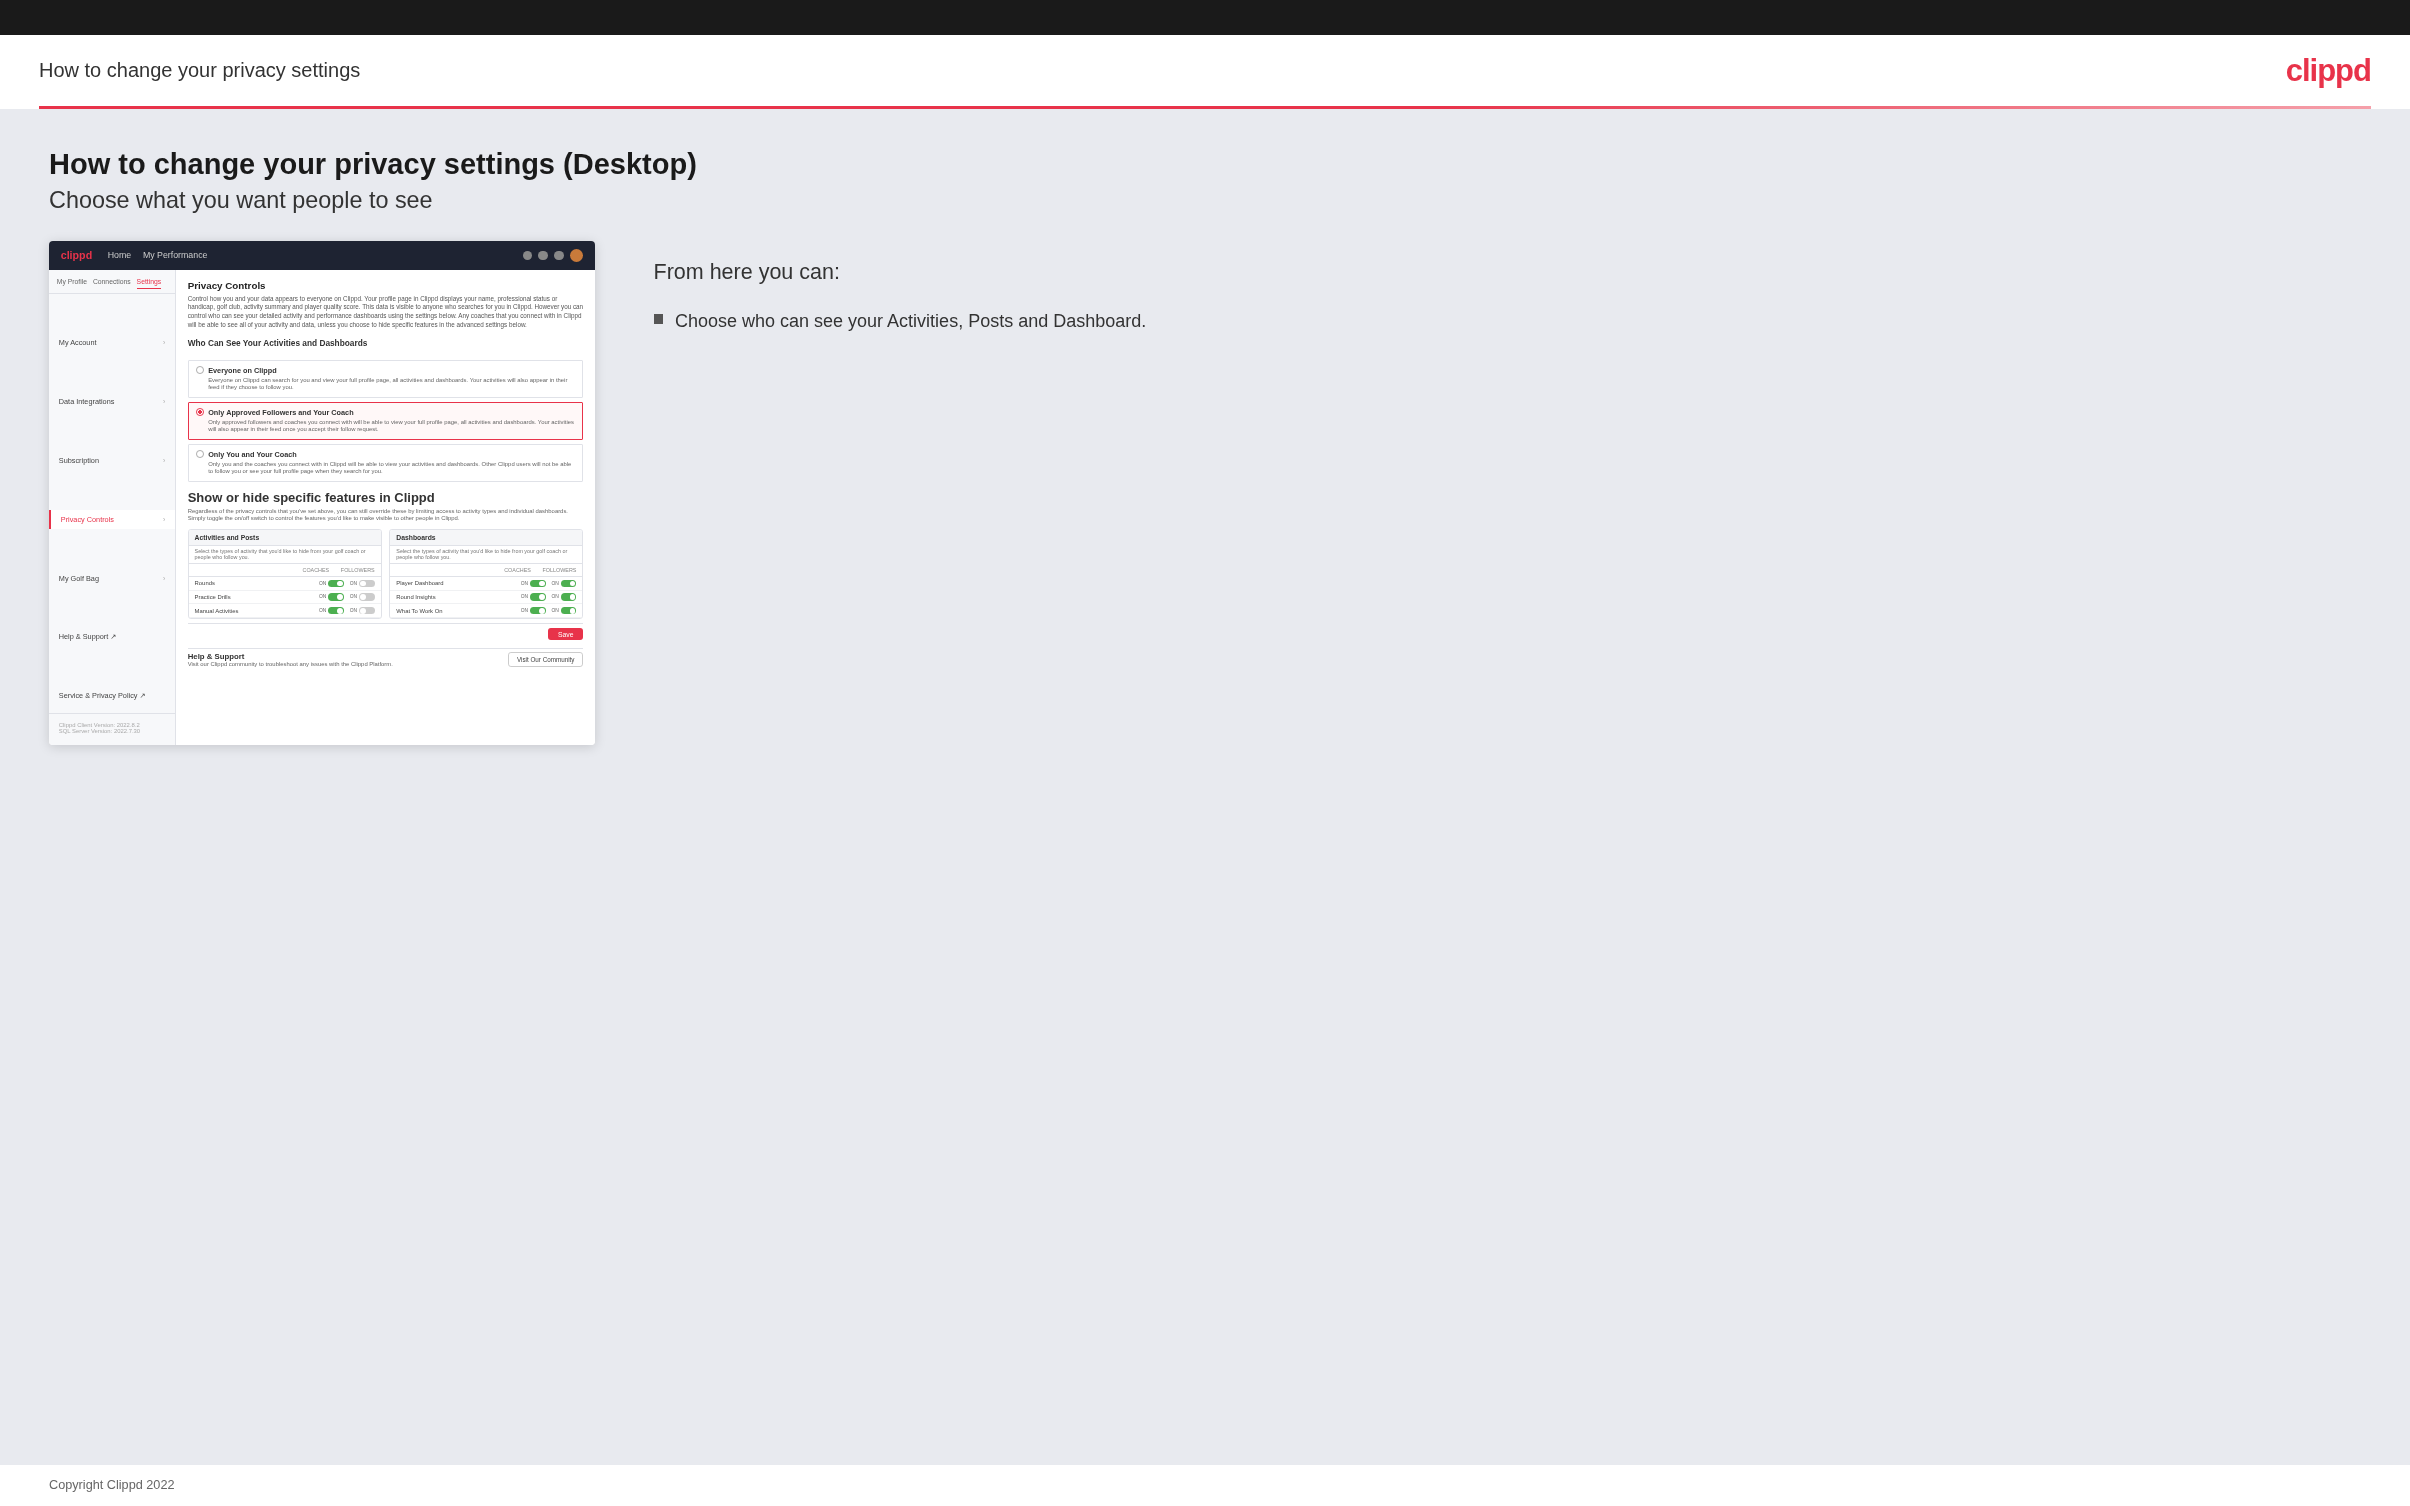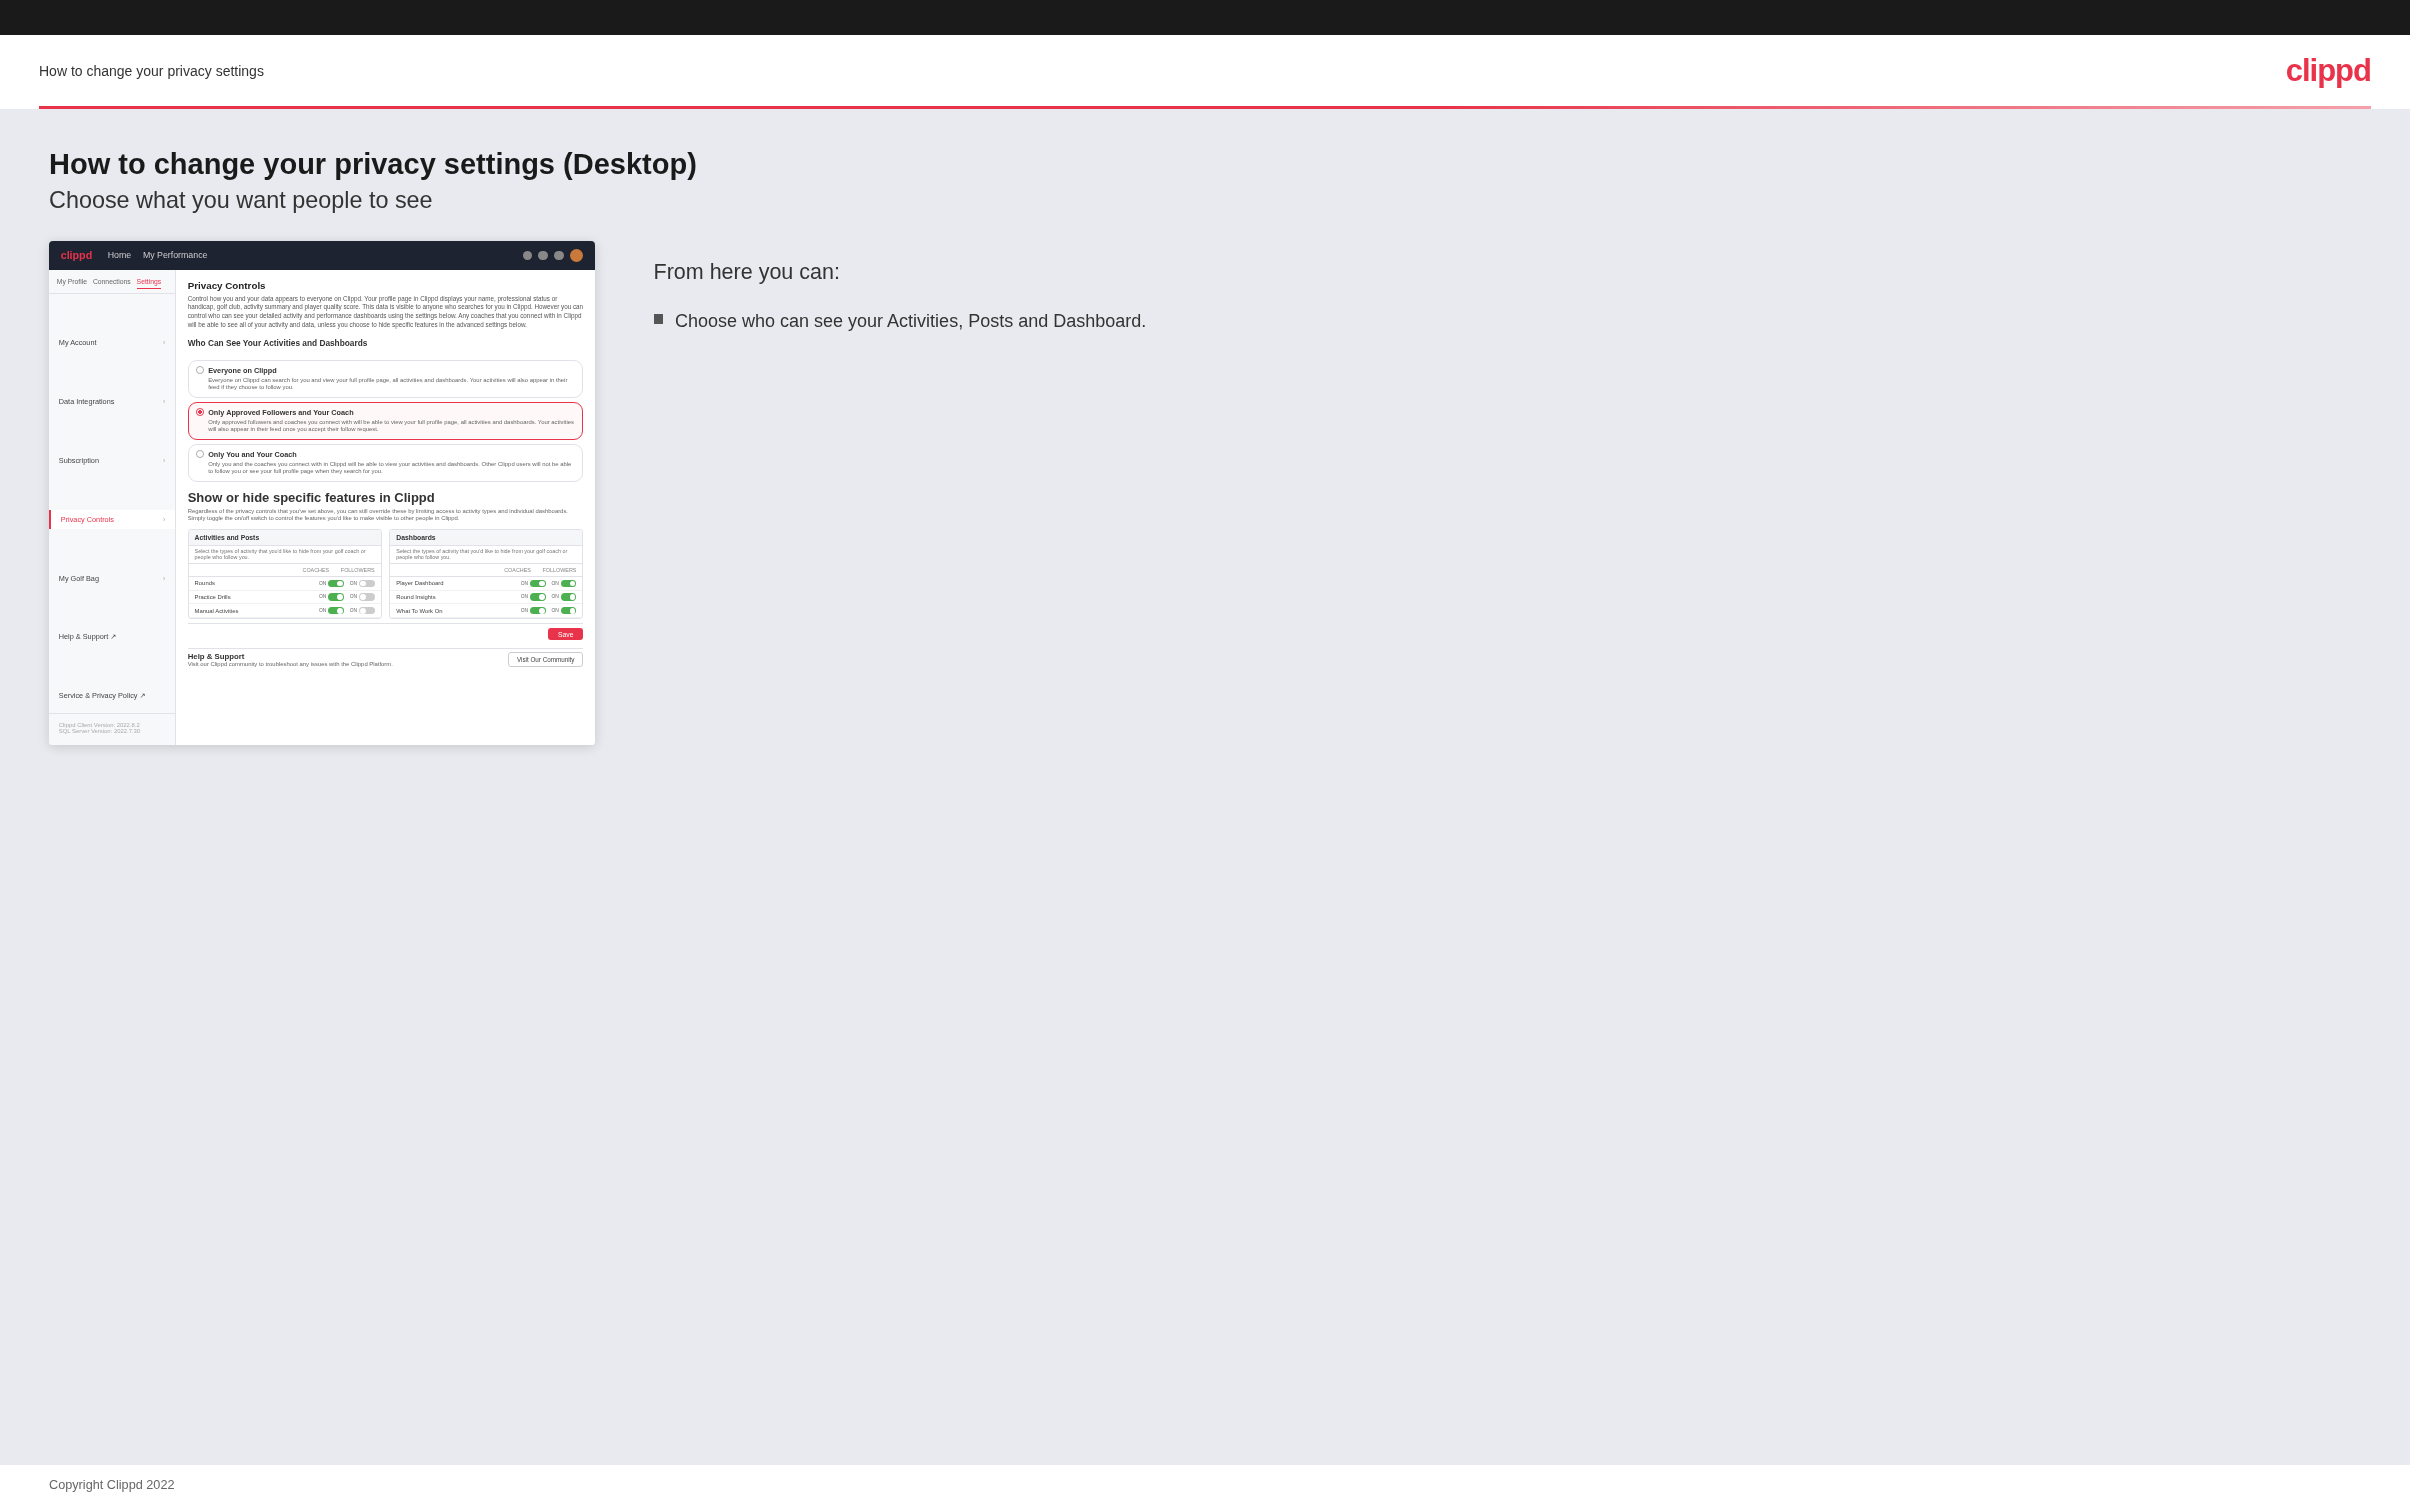--- a/index.html
+++ b/index.html
@@ -19,21 +19,21 @@
     }
     
     .header {
       display: flex;
       align-items: center;
       justify-content: space-between;
       padding: 17.6px 39px;
       background: #fff;
     }
     .header-title {
-      font-size: 14px;
+      font-size: 20px;
       color: #333;
       font-weight: 400;
     }
     .logo {
       font-size: 31px;
       font-weight: 700;
       color: #e8334a;
       letter-spacing: -1px;
     }
     
@@ -191,21 +191,21 @@
       font-weight: 600;
       color: #333;
       margin-bottom: 12px;
     }
     .mock-radio-group {
       margin-bottom: 5.9px;
     }
     .mock-radio-item {
       padding: 4.9px 7.8px;
       border: 1px solid #e0e2e8;
-      border-radius: 9px;
+      border-radius: 1px;
       margin-bottom: 3.9px;
     }
     .mock-radio-label {
       display: flex;
       align-items: center;
       gap: 3.9px;
       font-size: 7.3px;
       font-weight: 600;
       color: #333;
       margin-bottom: 2px;

